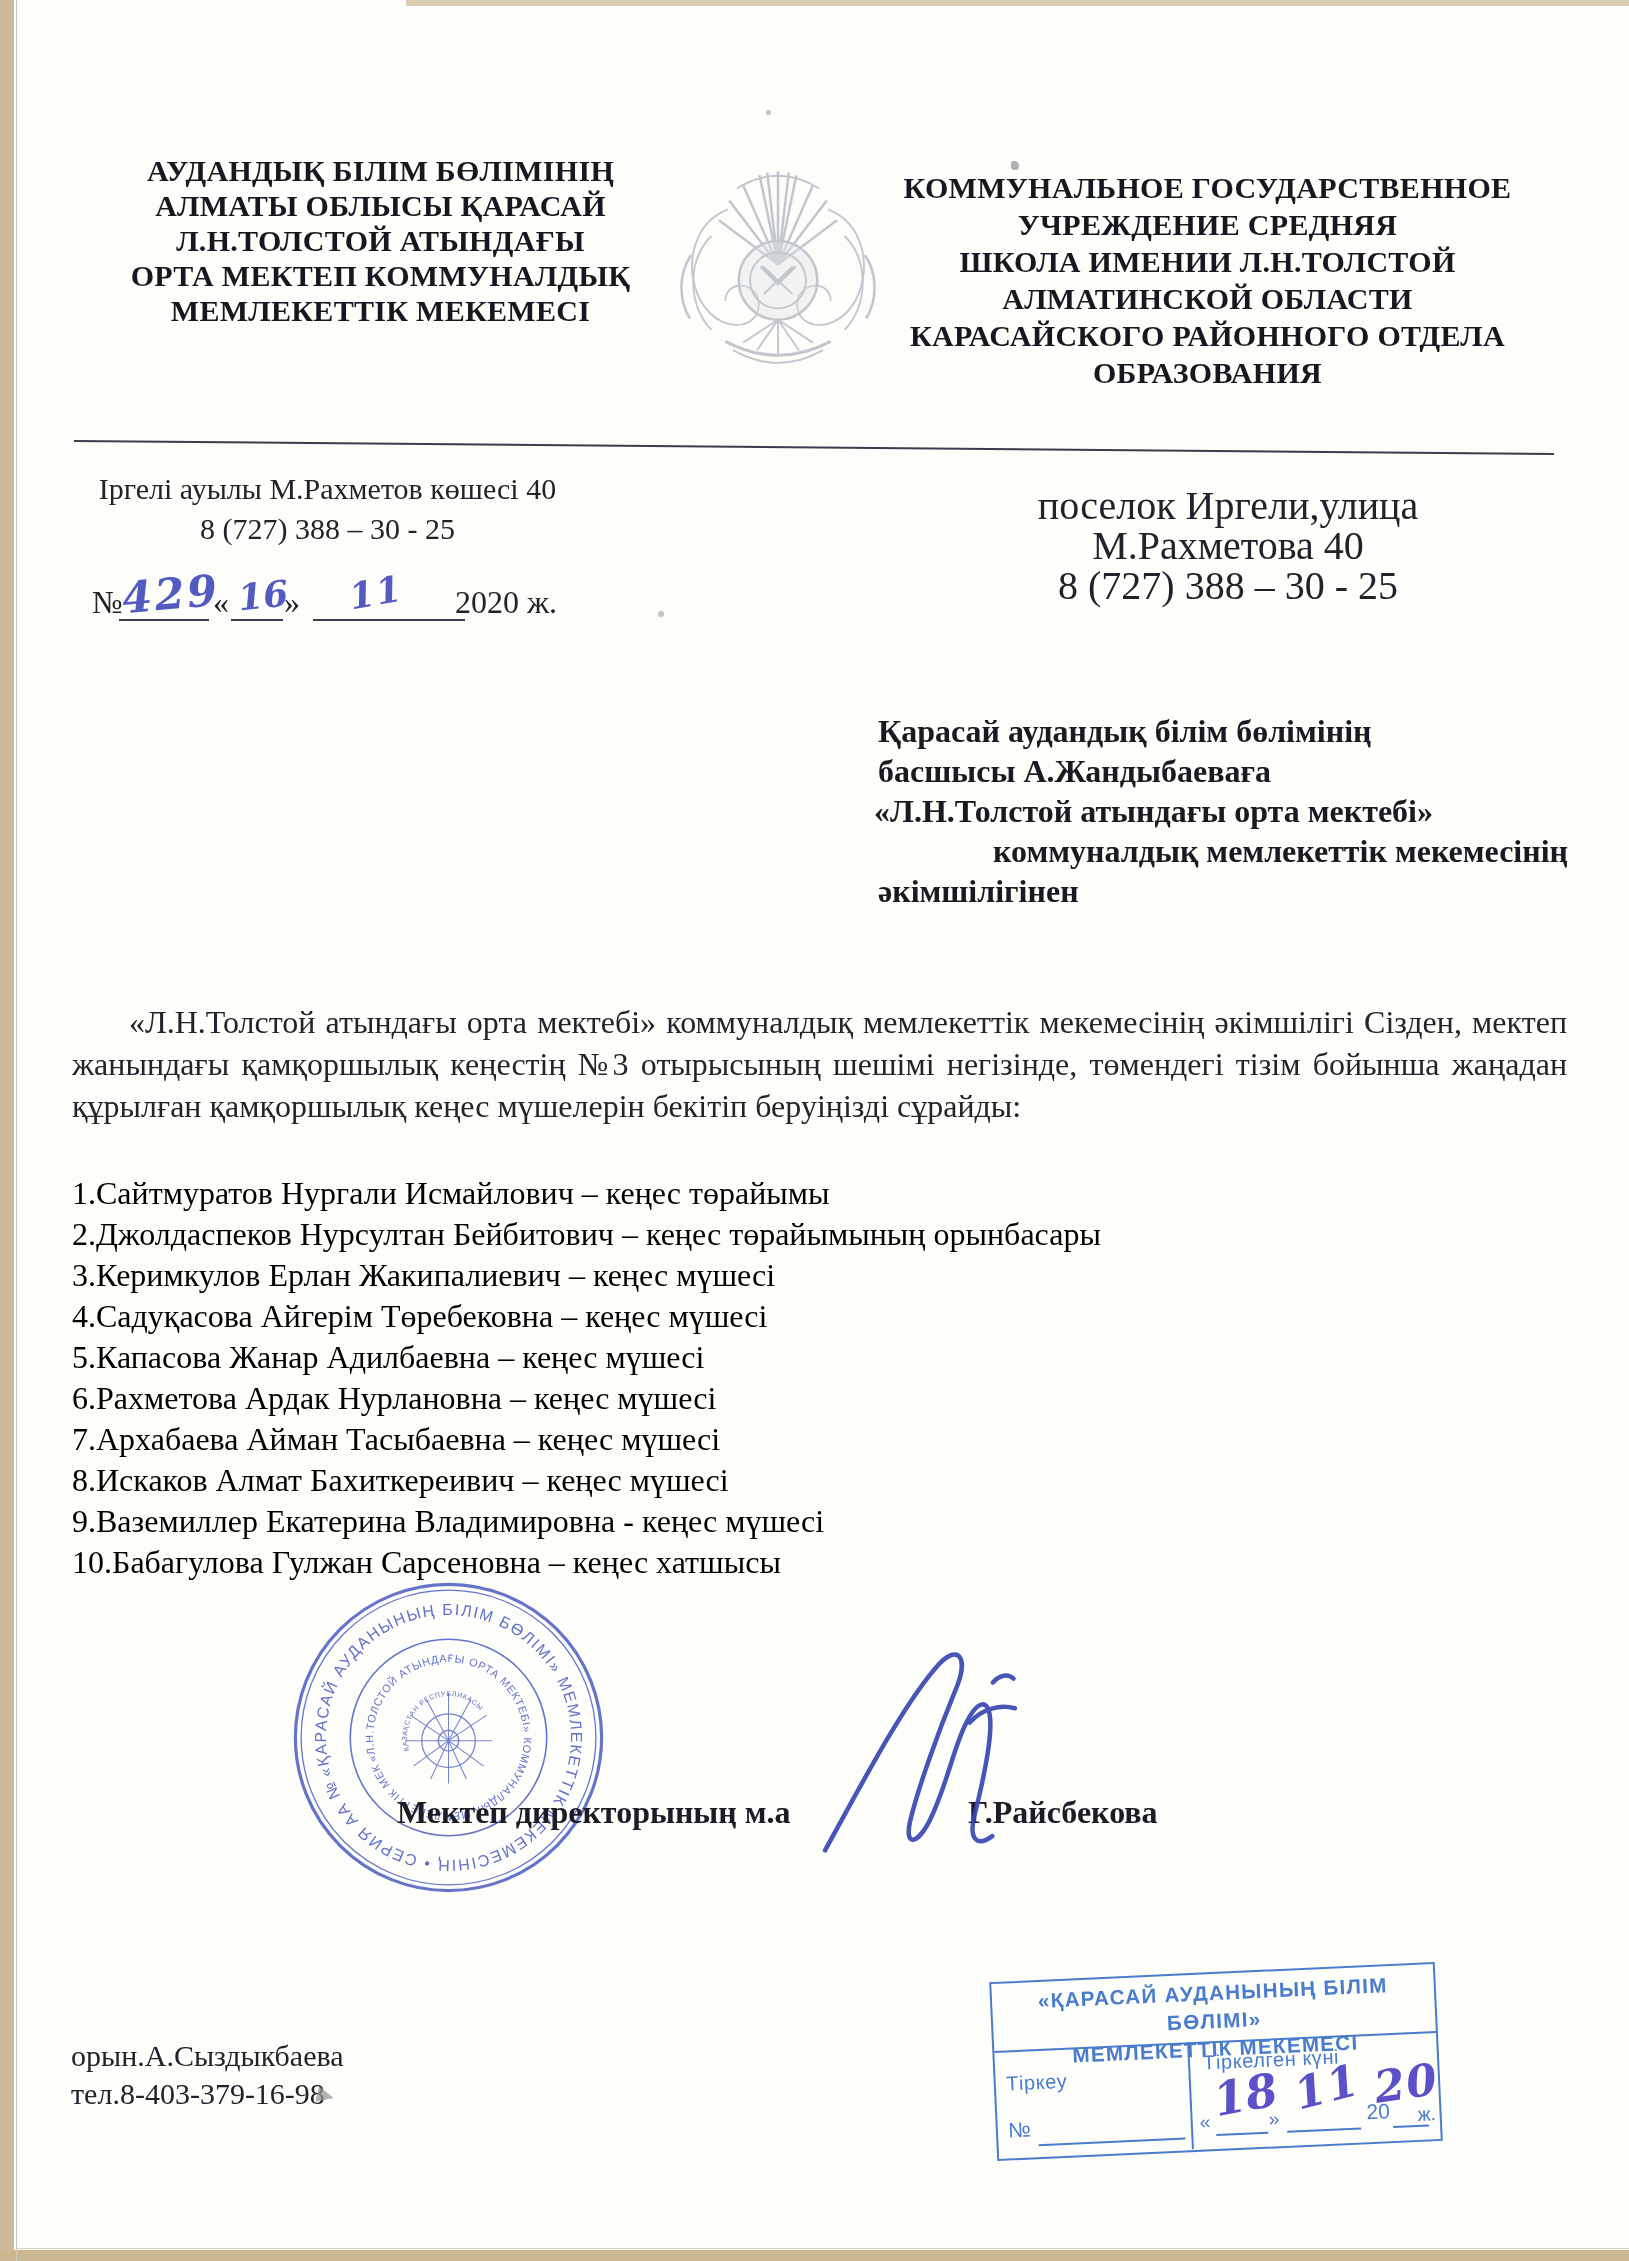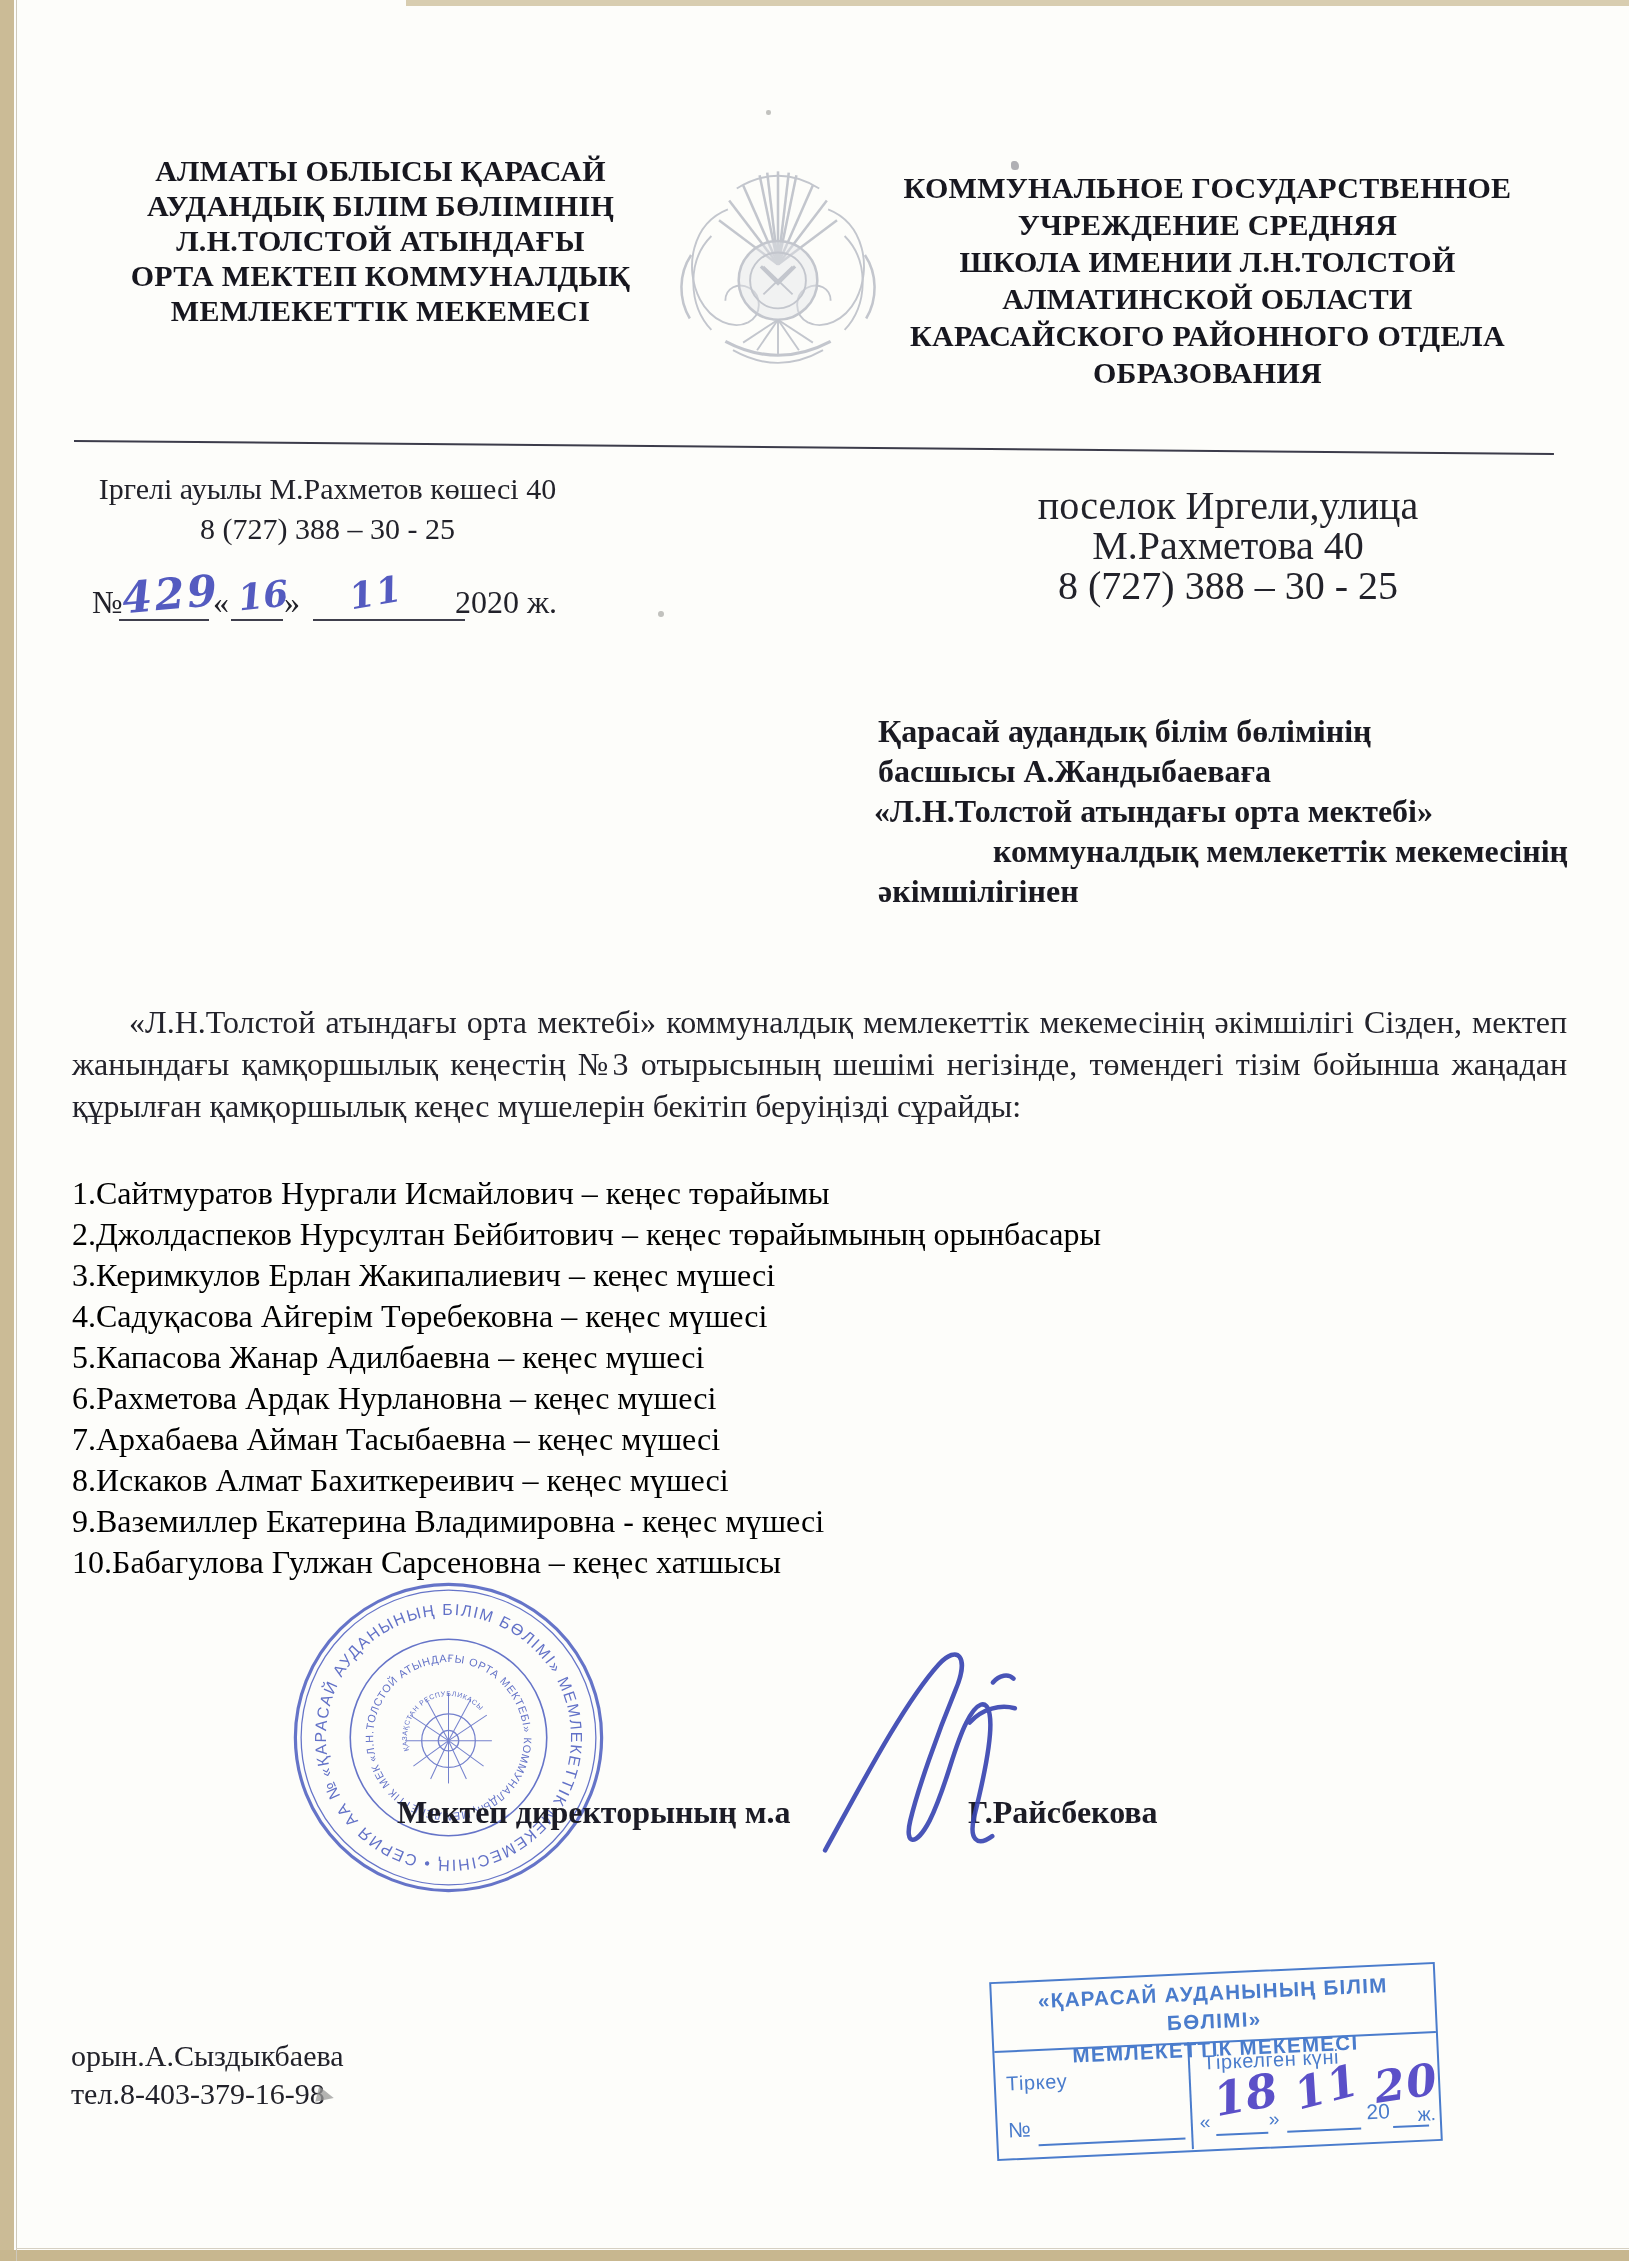--- a/index.html
+++ b/index.html
@@ -132,22 +132,22 @@
 
 <div class="scan">
 
   <div class="edge-left"></div>
   <div class="edge-bottom"></div>
   <div class="edge-top"></div>
   <div class="paper-line-left"></div>
   <div class="paper-line-bottom"></div>
 
   <div class="lh-left">
+    <div>АУДАНДЫҚ БІЛІМ   БӨЛІМІНІҢ</div>
     <div>АЛМАТЫ ОБЛЫСЫ  ҚАРАСАЙ</div>
-    <div>АУДАНДЫҚ БІЛІМ   БӨЛІМІНІҢ</div>
     <div>Л.Н.ТОЛСТОЙ  АТЫНДАҒЫ</div>
     <div>ОРТА МЕКТЕП КОММУНАЛДЫҚ</div>
     <div>МЕМЛЕКЕТТІК МЕКЕМЕСІ</div>
   </div>
 
   <svg class="emblem" viewBox="0 0 350 355">
     <g stroke="#9096a6" fill="none" stroke-width="3" opacity="0.62">
 
       <g stroke-width="4">
         <line x1="175" y1="165" x2="175" y2="18"></line>

